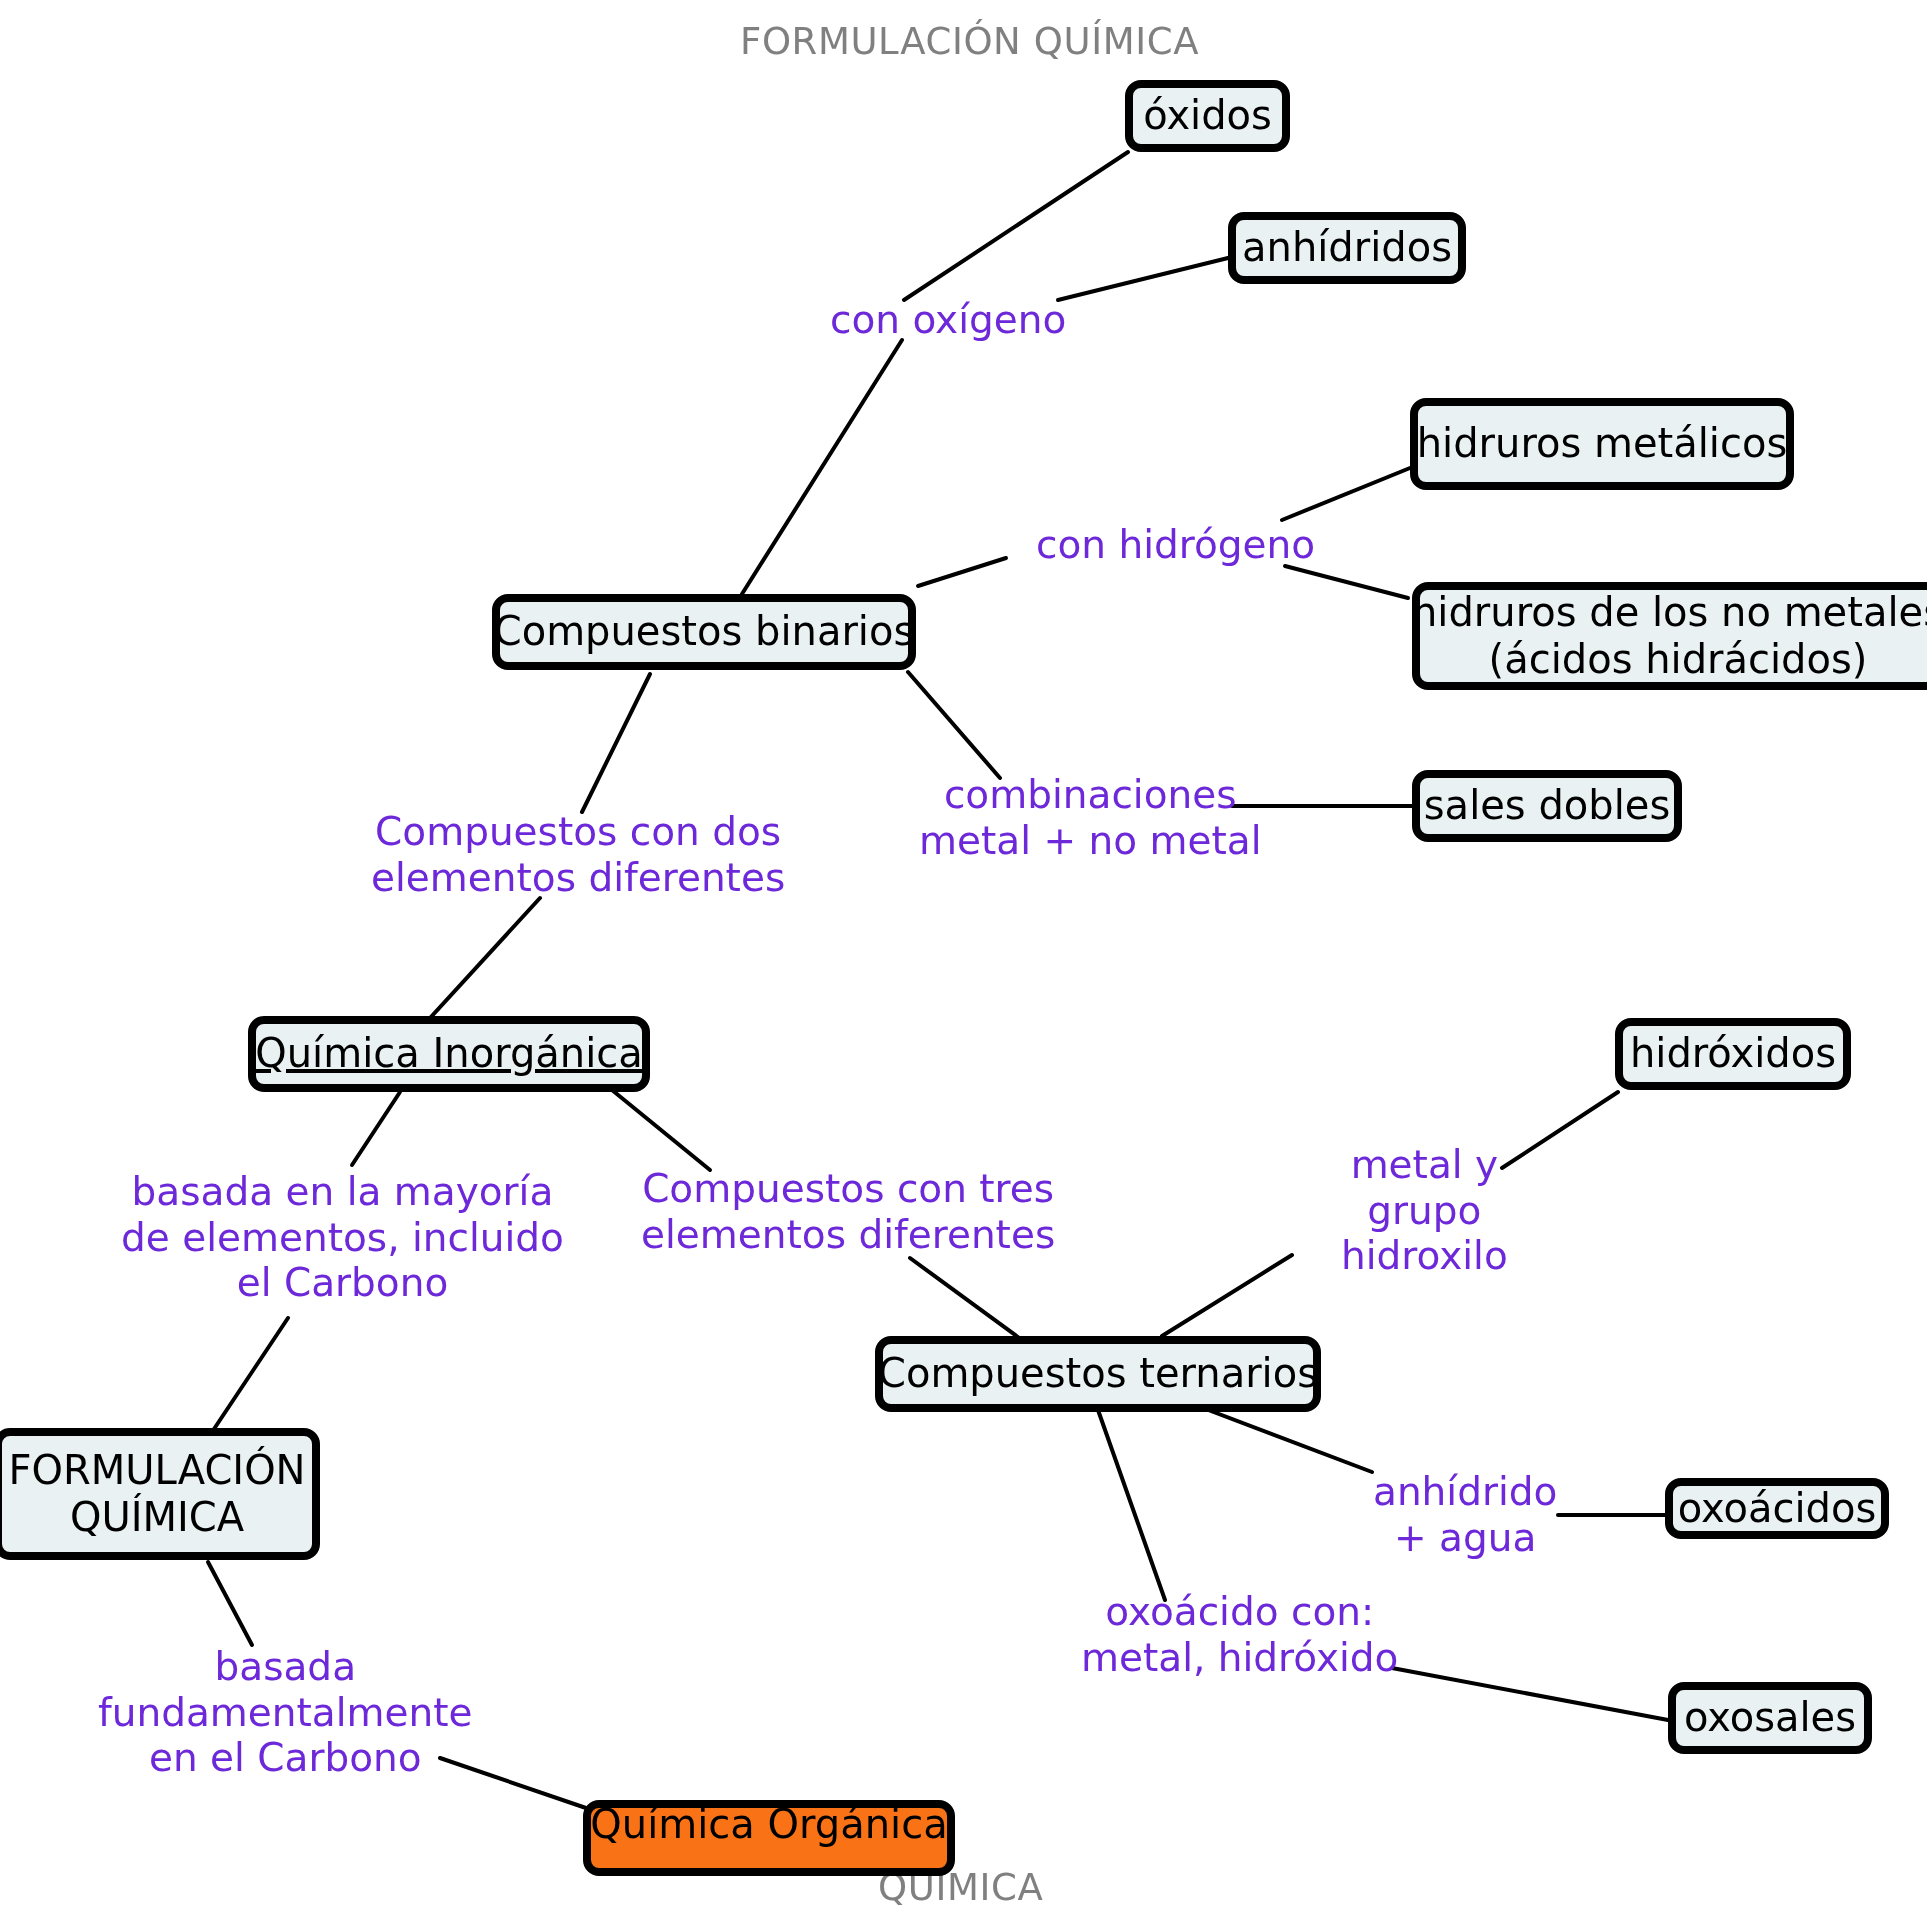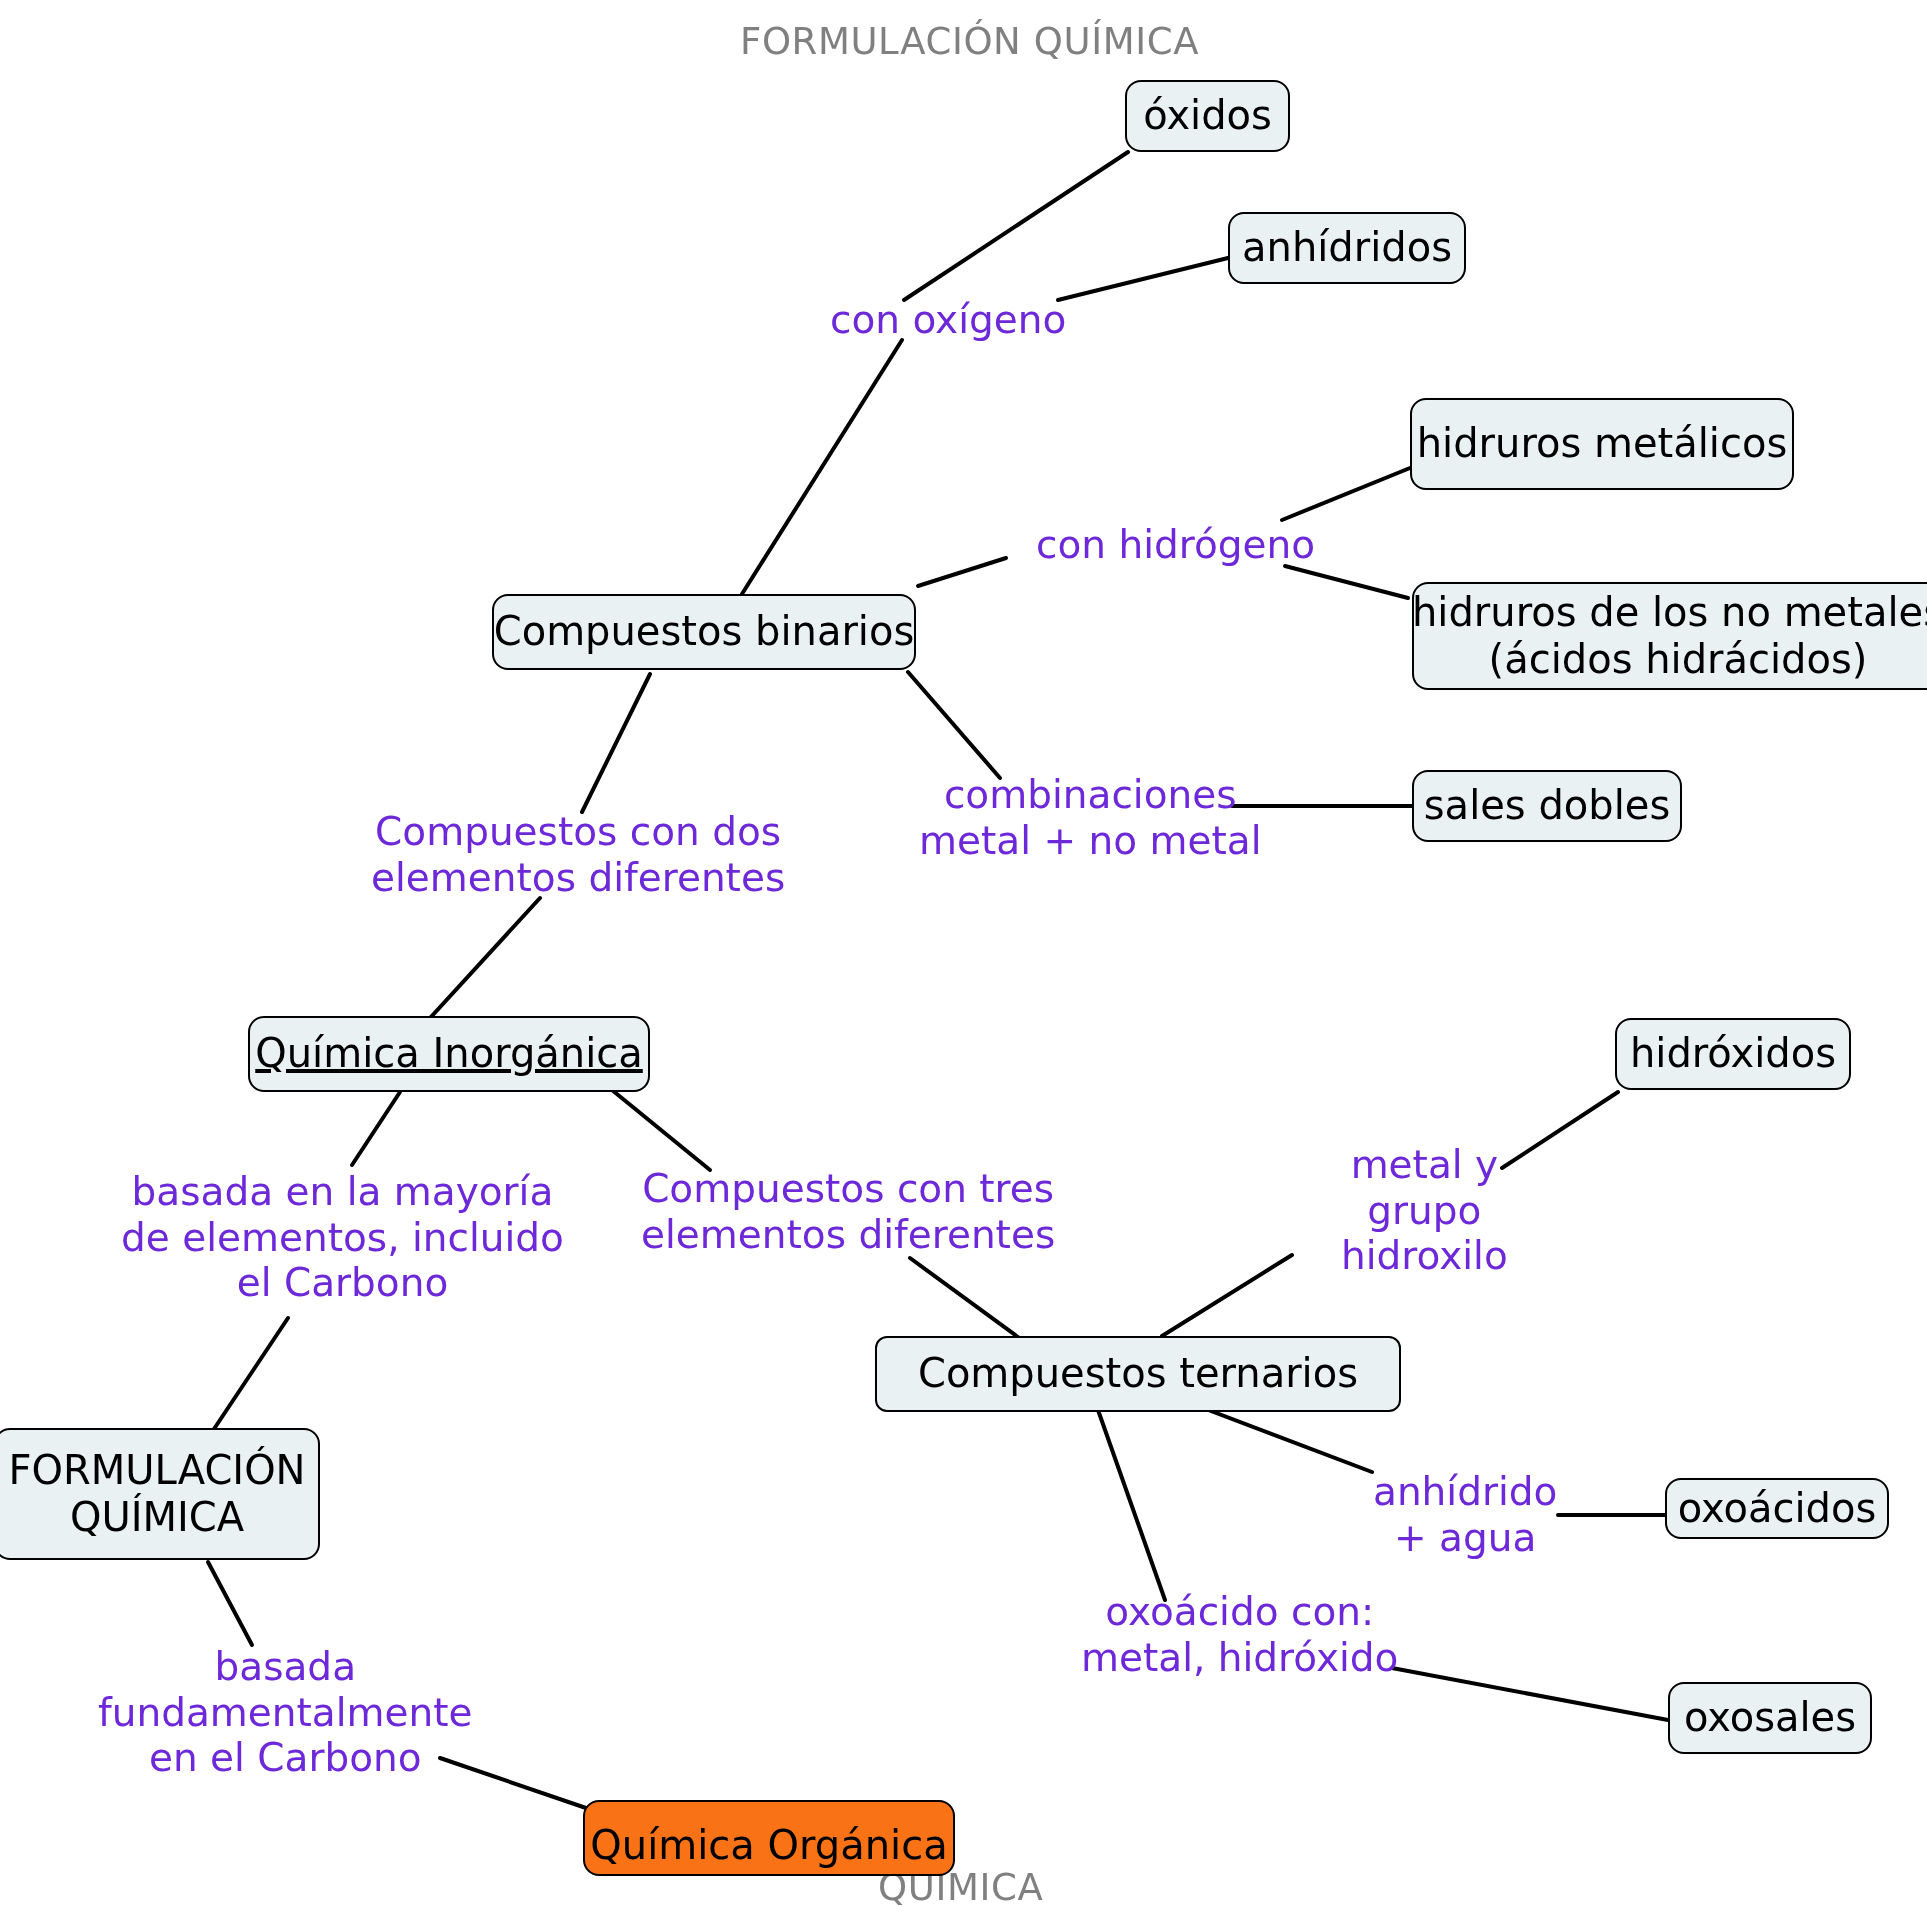--- a/index.html
+++ b/index.html
@@ -19,30 +19,30 @@
     position: absolute;
     left: 0;
     top: 0;
     width: 1927px;
     height: 1927px;
   }
   .node {
     position: absolute;
     box-sizing: border-box;
     background: #e9f1f3;
-    border: 2px solid #d946ef;
+    border: 8px solid #d946ef;
     border-radius: 16px;
     display: flex;
     align-items: center;
     justify-content: center;
     text-align: center;
     color: #000000;
     font-size: 40px;
     line-height: 1.18;
-    padding: 5px 20px;
+    padding: 20px 20px;
     white-space: pre;
     z-index: 2;
   }
   .edge-label {
     position: absolute;
     color: #6d28d9;
     font-size: 39px;
     line-height: 1.17;
     text-align: center;
     white-space: pre;
@@ -94,21 +94,21 @@
 
 <div class="node" id="node-oxidos" style="left: 1125px; top: 80px; width: 165px; height: 72px; background: rgb(233, 241, 243); border-color: rgb(0, 0, 0);"><span>óxidos</span></div>
     <div class="node" id="node-anhidridos" style="left: 1228px; top: 212px; width: 238px; height: 72px; background: rgb(233, 241, 243); border-color: rgb(0, 0, 0);"><span>anhídridos</span></div>
     <div class="node" id="node-hidruros_metalicos" style="left: 1410px; top: 398px; width: 384px; height: 92px; background: rgb(233, 241, 243); border-color: rgb(0, 0, 0);"><span>hidruros metálicos</span></div>
     <div class="node" id="node-hidruros_no_metales" style="left: 1412px; top: 582px; width: 532px; height: 108px; background: rgb(233, 241, 243); border-color: rgb(0, 0, 0);"><span>hidruros de los no metales
 (ácidos hidrácidos)</span></div>
     <div class="node" id="node-compuestos_binarios" style="left: 492px; top: 594px; width: 424px; height: 76px; background: rgb(233, 241, 243); border-color: rgb(0, 0, 0);"><span>Compuestos binarios</span></div>
     <div class="node" id="node-sales_dobles" style="left: 1412px; top: 770px; width: 270px; height: 72px; background: rgb(233, 241, 243); border-color: rgb(0, 0, 0);"><span>sales dobles</span></div>
     <div class="node" id="node-quimica_inorganica" style="left: 248px; top: 1016px; width: 402px; height: 76px; background: rgb(233, 241, 243); border-color: rgb(0, 0, 0); text-decoration: underline;"><span>Química Inorgánica</span></div>
     <div class="node" id="node-hidroxidos" style="left: 1615px; top: 1018px; width: 236px; height: 72px; background: rgb(233, 241, 243); border-color: rgb(0, 0, 0);"><span>hidróxidos</span></div>
-    <div class="node" id="node-compuestos_ternarios" style="left: 875px; top: 1336px; width: 526px; height: 76px; background: rgb(233, 241, 243); border-color: rgb(0, 0, 0); border-radius: 12px;"><span>Compuestos ternarios</span></div>
+    <div class="node" id="node-compuestos_ternarios" style="left: 875px; top: 1336px; width: 446px; height: 76px; background: rgb(233, 241, 243); border-color: rgb(0, 0, 0);"><span>Compuestos ternarios</span></div>
     <div class="node" id="node-formulacion_quimica" style="left: -6px; top: 1428px; width: 326px; height: 132px; background: rgb(233, 241, 243); border-color: rgb(0, 0, 0);"><span>FORMULACIÓN
 QUÍMICA</span></div>
     <div class="node" id="node-oxoacidos" style="left: 1665px; top: 1478px; width: 224px; height: 61px; background: rgb(233, 241, 243); border-color: rgb(0, 0, 0);"><span>oxoácidos</span></div>
     <div class="node" id="node-oxosales" style="left: 1668px; top: 1682px; width: 204px; height: 72px; background: rgb(233, 241, 243); border-color: rgb(0, 0, 0);"><span>oxosales</span></div>
     <div class="node" id="node-quimica_organica" style="left: 583px; top: 1800px; width: 372px; height: 76px; background: #f97316; border-color: rgb(0, 0, 0); align-items: flex-end;"><span>Química Orgánica</span></div>
     <div class="edge-label" id="label-con_oxigeno" style="left: 830px; top: 297px;">con oxígeno</div>
     <div class="edge-label" id="label-con_hidrogeno" style="left: 1036px; top: 522px;">con hidrógeno</div>
     <div class="edge-label" id="label-combinaciones" style="left: 919px; top: 772px;">combinaciones
 metal + no metal</div>
     <div class="edge-label" id="label-dos_elementos" style="left: 371px; top: 809px;">Compuestos con dos

